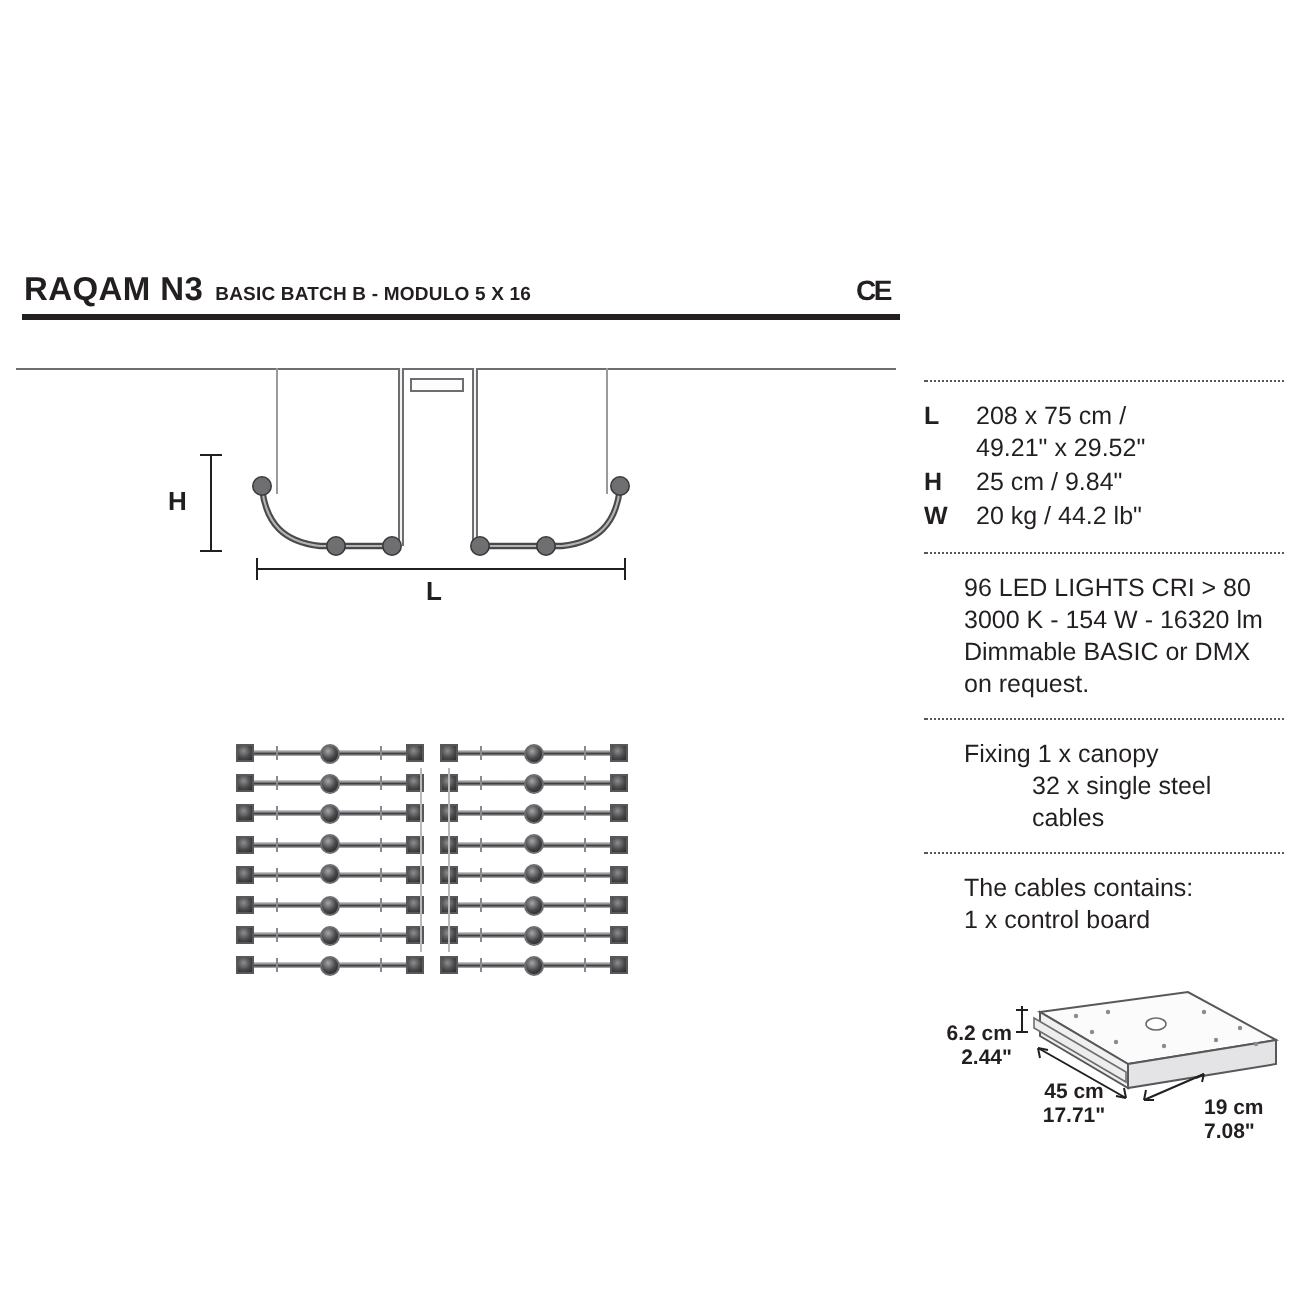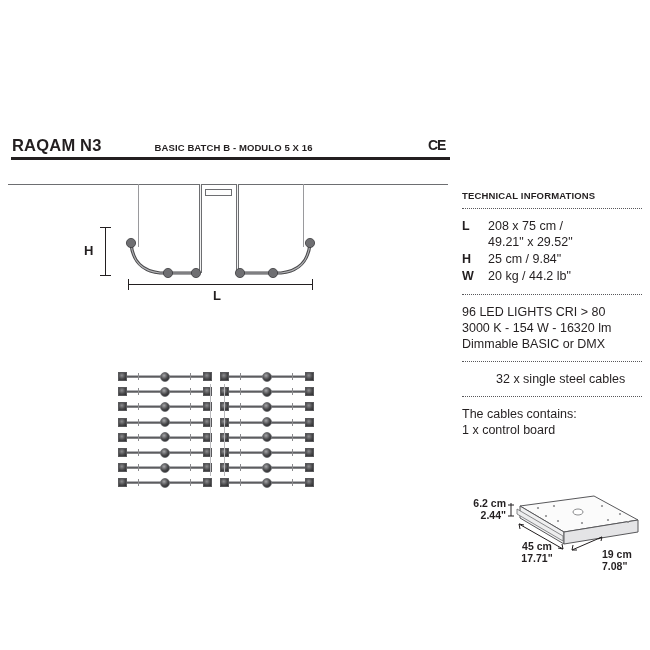--- a/index.html
+++ b/index.html
@@ -9,21 +9,21 @@
     background: #ffffff;
     font-family: "Liberation Sans", sans-serif;
     color: #231f20;
     overflow: hidden;
   }
   #sheet { position: relative; width: 650px; height: 650px; }
 
   
   .title-row {
     position: absolute; left: 12px; top: 136px; width: 438px;
-    display: flex; align-items: baseline; gap: 47px;
+    display: flex; align-items: baseline;
   }
   .title-main {
     font-size: 16.5px; font-weight: bold; letter-spacing: .2px;
     white-space: nowrap;
   }
   .title-sub {
     font-size: 9.5px; font-weight: bold; letter-spacing: .1px;
     margin-left: 6px; white-space: nowrap;
   }
   .ce-mark {
@@ -107,21 +107,21 @@
   }
   .dotline {
     border-top: 1.5px dotted #58585b; height: 0; margin: 0 0 9px 0;
   }
   .spec-table { width: 100%; border-collapse: collapse; }
   .spec-table td { vertical-align: top; padding: 0 0 1px 0; }
   .spec-key {
     width: 26px; font-size: 12.5px; font-weight: bold; line-height: 16px;
   }
   .spec-val { font-size: 12.5px; line-height: 16px; }
-  .block { font-size: 12.5px; line-height: 16px; }
+  .block { font-size: 12.5px; line-height: 16px; margin-left: 20px; }
   .indent { padding-left: 34px; }
   .gap { height: 9px; }
 
   
   .canopy-fig { position: absolute; left: 462px; top: 492px; width: 186px; height: 80px; }
   .cap-txt { position: absolute; font-size: 10.5px; line-height: 12px; font-weight: bold; }
 </style>
 </head>
 <body>
 
@@ -281,21 +281,20 @@
         <div class="end-cap" style="left: 187px;"></div>
         <div class="node" style="left: 144px;"></div>
         <div class="tick" style="left: 122px;"></div>
         <div class="tick" style="left: 174px;"></div>
       </div>
       <div class="vlink" style="left: 92px; top: 12px; height: 92px;"></div>
       <div class="vlink" style="left: 106px; top: 12px; height: 92px;"></div>
     </div>
 
   <div class="tech">
-    <div class="tech-title">TECHNICAL INFORMATIONS</div>
     <div class="dotline"></div>
 
     <table class="spec-table">
       <tbody>
         <tr>
           <td class="spec-key">L</td>
           <td class="spec-val">
             <div>208 x 75 cm /</div>
             <div>49.21" x 29.52"</div>
           </td>
@@ -311,26 +310,28 @@
       </tbody>
     </table>
 
     <div class="gap"></div>
     <div class="dotline"></div>
 
     <div class="block">
       <div>96 LED LIGHTS CRI &gt; 80</div>
       <div>3000 K - 154 W - 16320 lm</div>
       <div>Dimmable BASIC or DMX</div>
+      <div>on request.</div>
     </div>
 
     <div class="gap"></div>
     <div class="dotline"></div>
 
     <div class="block">
+      <div>Fixing 1 x canopy</div>
       <div class="indent">32 x single steel cables</div>
     </div>
 
     <div class="gap"></div>
     <div class="dotline"></div>
 
     <div class="block">
       <div>The cables contains:</div>
       <div>1 x control board</div>
     </div>
@@ -366,21 +367,21 @@
         <path d="M46,13 L52,13 M49,11 L49,24 M46,24 L52,24"></path>
         <path d="M57,32 L101,57"></path>
         <path d="M57,32 l5,1 M57,32 l1,5"></path>
         <path d="M101,57 l-5,-1 M101,57 l-1,-5"></path>
         <path d="M110,58 L140,45"></path>
         <path d="M110,58 l5,0 M110,58 l1,-5"></path>
         <path d="M140,45 l-4,2 M140,45 l-1,4"></path>
       </g>
     </svg>
 
-    <div class="cap-txt" style="left:0px; top:5px; text-align:right; width:44px;">
+    <div class="cap-txt" style="left:0px; top:19px; text-align:right; width:44px;">
       <div>6.2 cm</div>
       <div>2.44"</div>
     </div>
 
     <div class="cap-txt" style="left:48px; top:48px; text-align:center; width:54px;">
       <div>45 cm</div>
       <div>17.71"</div>
     </div>
 
     <div class="cap-txt" style="left:140px; top:56px; text-align:left; width:46px;">

